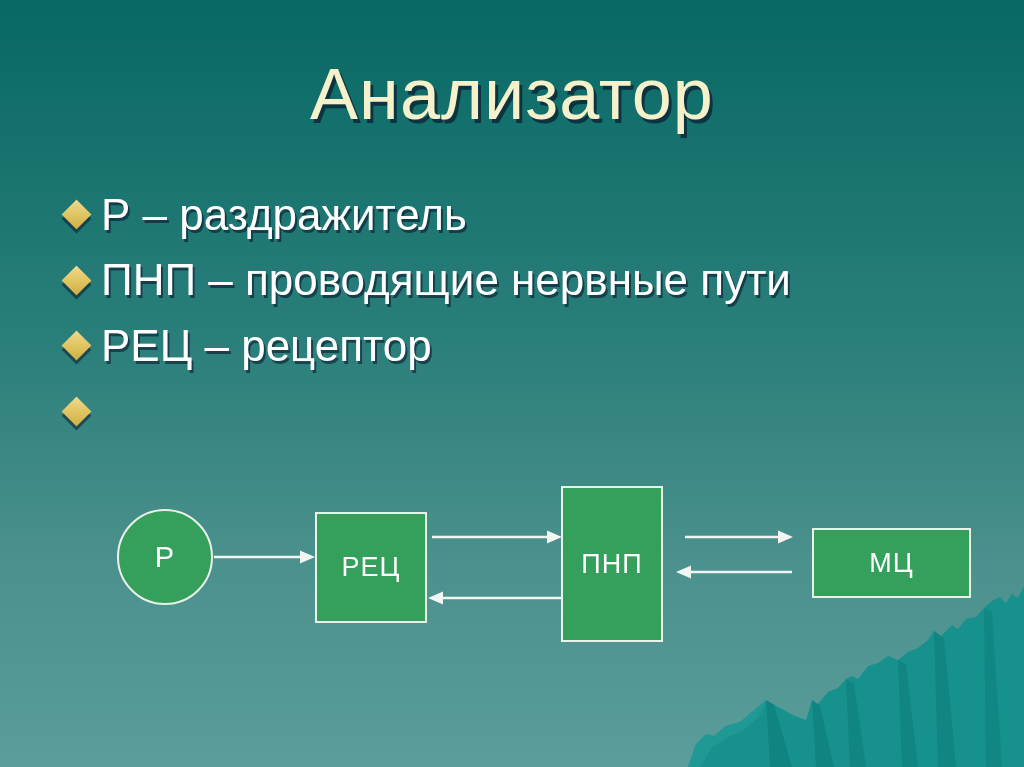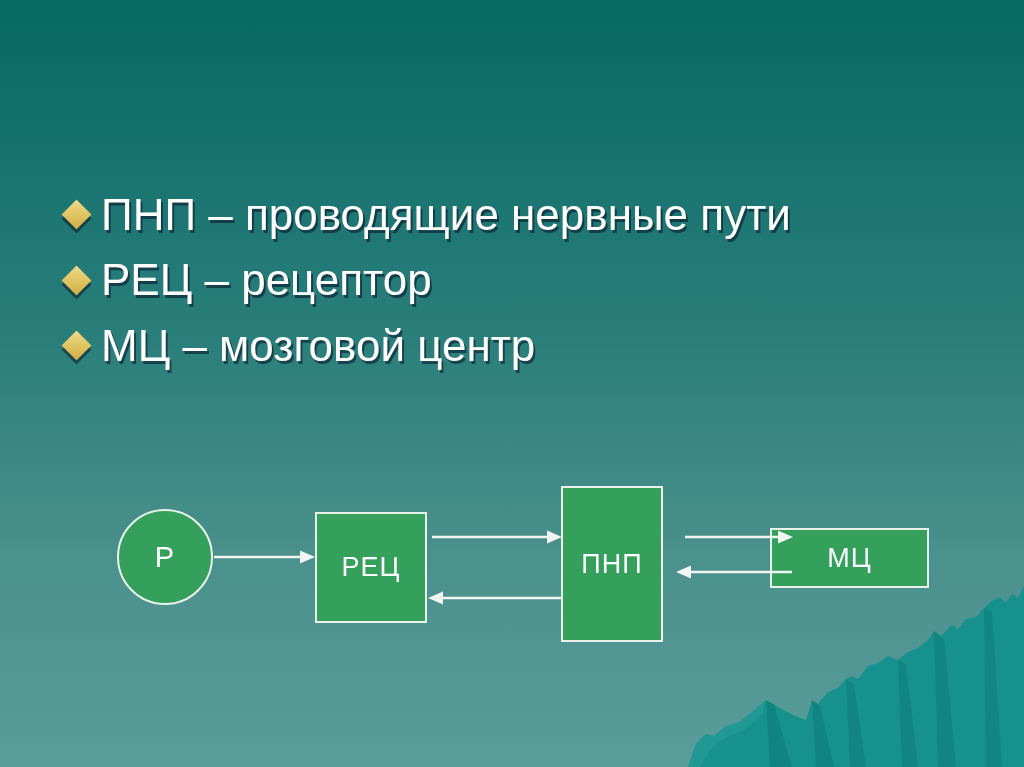--- a/index.html
+++ b/index.html
@@ -46,54 +46,58 @@
     position:absolute;
     background:#35a05c;
     border:2px solid #e9f2e9;
     display:flex;align-items:center;justify-content:center;
     color:#ffffff;font-size:27px;letter-spacing:1px;
     box-sizing:border-box;
   }
   .node-circle{left:117px;top:509px;width:96px;height:96px;border-radius:50%;font-size:29px;}
   .node-rec{left:315px;top:512px;width:112px;height:111px;text-align:right;}
   .node-pnp{left:561px;top:486px;width:102px;height:156px;}
-  .node-mc{left:770px;top:528px;width:159px;height:60px;}
+  .node-mc{left:812px;top:528px;width:159px;height:70px;}
   .arrows-svg{position:absolute;left:0;top:0;width:1024px;height:767px;pointer-events:none;}
   .arrow-line{stroke:#f2f6f2;stroke-width:2.5;}
   .arrow-head{fill:#f2f6f2;}
 </style>
 </head>
 <body>
 
 <div class="slide">
 
   <svg class="mountain-svg" viewBox="0 0 1024 767">
     <polygon fill="#17918d" points="688,767 696,744 706,734 714,736 726,726 740,722 752,712 766,700 780,708 795,716 806,720 812,700 818,704 828,692 838,688 846,679 852,676 858,679 868,666 878,663 888,656 898,660 908,652 918,648 928,640 934,631 941,636 952,625 958,629 966,619 976,617 984,608 992,601 1000,597 1006,603 1012,594 1018,598 1024,586 1024,767"></polygon>
     <polygon fill="#0e807d" opacity="0.75" points="766,700 774,705 792,767 770,767"></polygon>
     <polygon fill="#0e807d" opacity="0.75" points="812,700 820,706 834,767 816,767"></polygon>
     <polygon fill="#0e807d" opacity="0.7" points="846,679 854,684 866,767 850,767"></polygon>
     <polygon fill="#0e807d" opacity="0.7" points="898,660 906,664 918,767 902,767"></polygon>
     <polygon fill="#0e807d" opacity="0.65" points="934,631 944,638 956,767 938,767"></polygon>
     <polygon fill="#0e807d" opacity="0.6" points="984,608 992,612 1002,767 986,767"></polygon>
     <polygon fill="#2aa09c" opacity="0.5" points="688,767 696,744 706,734 714,736 726,726 740,722 752,712 766,700 762,714 744,730 726,738 712,748 700,767"></polygon>
   </svg>
 
+  <h1 class="title">Анализатор</h1>
 
   <ul class="bullets">
+    <li class="bullet-line">
+      <span class="diamond"></span>
+      <span class="bullet-text">Р – раздражитель</span>
+    </li>
     <li class="bullet-line">
       <span class="diamond"></span>
       <span class="bullet-text">ПНП – проводящие нервные пути</span>
     </li>
     <li class="bullet-line">
       <span class="diamond"></span>
       <span class="bullet-text">РЕЦ – рецептор</span>
     </li>
     <li class="bullet-line">
       <span class="diamond"></span>
-      <span class="bullet-text">МЦ – мозговой центр</span>
     </li>
   </ul>
 
   <div class="node node-circle">Р</div>
   <div class="node node-rec">РЕЦ</div>
   <div class="node node-pnp">ПНП</div>
   <div class="node node-mc">МЦ</div>
 
   <svg class="arrows-svg" viewBox="0 0 1024 767">
     <g>

